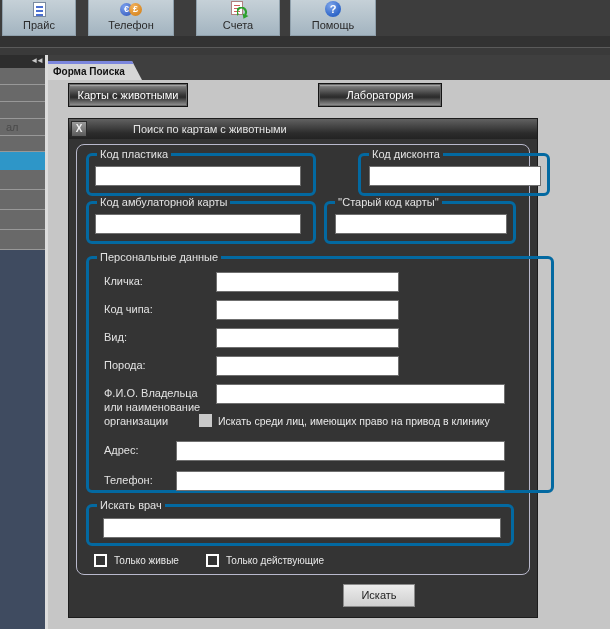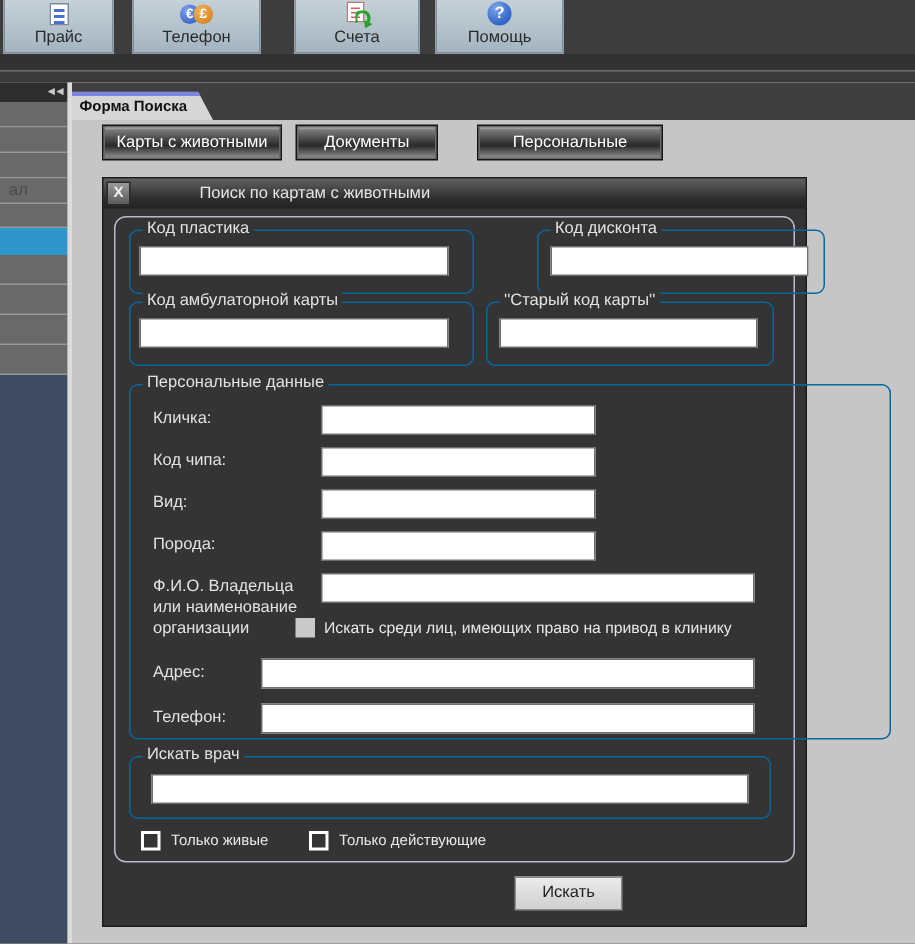--- a/index.html
+++ b/index.html
@@ -57,21 +57,21 @@
   
   .dialog { position:absolute; left:68px; top:118px; width:470px; height:500px; background:#343434; border:1px solid #1c1c1c; }
   .dlg-titlebar { position:absolute; left:0; top:0; width:468px; height:20px;
                   background:linear-gradient(180deg,#616161,#2c2c2c 70%,#232323); }
   .dlg-close { position:absolute; left:2px; top:2px; width:16px; height:16px;
                background:linear-gradient(180deg,#9a9a9a,#5a5a5a); border:1px solid #2a2a2a; color:#f2f2f2;
                font-size:10px; font-weight:bold; text-align:center; line-height:14px; cursor:pointer; }
   .dlg-title { position:absolute; left:64px; top:0; height:20px; line-height:20px; color:#e4e4e4; font-size:11px; }
   .dlg-outer { position:absolute; left:7px; top:25px; width:454px; height:431px; border:1px solid #b9b9cc; border-radius:8px; }
 
-  .group { position:absolute; border:1px solid #0369a1; border-radius:6px; }
+  .group { position:absolute; border:3px solid #0369a1; border-radius:6px; }
   .legend { position:absolute; top:-8px; left:8px; background:#343434; padding:0 3px; color:#e2e2e2; font-size:11px; white-space:nowrap; }
   .tin { position:absolute; background:#fff; border:1px solid #6f6f6f; height:20px; font-size:11px; padding:0 3px;
          font-family:"Liberation Sans", sans-serif; }
   .flabel { position:absolute; color:#e2e2e2; font-size:11px; white-space:nowrap; }
   .owner-lines { line-height:14px; }
   .cb-flat { position:absolute; width:13px; height:13px; background:#c9c9c9; cursor:pointer; }
   .cb-outline { position:absolute; width:13px; height:13px; border:2px solid #fff; background:transparent; cursor:pointer; }
   .cb-label { position:absolute; color:#e8e8e8; font-size:10px; white-space:nowrap; cursor:default; }
   .cb-label.small { font-size:10.5px; }
   .search-btn { position:absolute; left:274px; top:465px; width:72px; height:23px;
@@ -148,22 +148,21 @@
     <div class="sb-slate"></div>
   </div>
   <div class="sb-edge"></div>
 
   <div class="content">
     <div class="content-topdark"></div>
     <div class="tab">
       <span>Форма Поиска</span>
     </div>
     <div class="navbtn" style="left:20px; width:120px;">Карты с животными</div>
-    <div class="navbtn" style="left:149px; width:95px;">Документы</div>
-    <div class="navbtn" style="left:270px; width:124px;">Персональные</div>
+    <div class="navbtn" style="left:270px; width:124px;">Лаборатория</div>
   </div>
 
   <div class="dialog">
     <div class="dlg-titlebar">
       <div class="dlg-close">X</div>
       <div class="dlg-title">Поиск по картам с животными</div>
     </div>
     <div class="dlg-outer"></div>
 
     <div class="group" style="left:17px; top:34px; width:230px; height:43px;">
@@ -177,21 +176,21 @@
 
     <div class="group" style="left:17px; top:82px; width:230px; height:43px;">
       <span class="legend">Код амбулаторной карты</span>
       <input class="tin" style="left: 6px; top: 10px; width: 206px;" value="">
     </div>
     <div class="group" style="left:255px; top:82px; width:192px; height:43px;">
       <span class="legend">''Старый код карты''</span>
       <input class="tin" style="left: 8px; top: 10px; width: 172px;" value="">
     </div>
 
-    <div class="group" style="left:17px; top:137px; width:508px; height:237px;">
+    <div class="group" style="left:17px; top:137px; width:468px; height:237px;">
       <span class="legend">Персональные данные</span>
 
       <span class="flabel" style="left:15px; top:16px;">Кличка:</span>
       <input class="tin" style="left: 127px; top: 13px; width: 183px;" value="">
 
       <span class="flabel" style="left:15px; top:44px;">Код чипа:</span>
       <input class="tin" style="left: 127px; top: 41px; width: 183px;" value="">
 
       <span class="flabel" style="left:15px; top:72px;">Вид:</span>
       <input class="tin" style="left: 127px; top: 69px; width: 183px;" value="">

